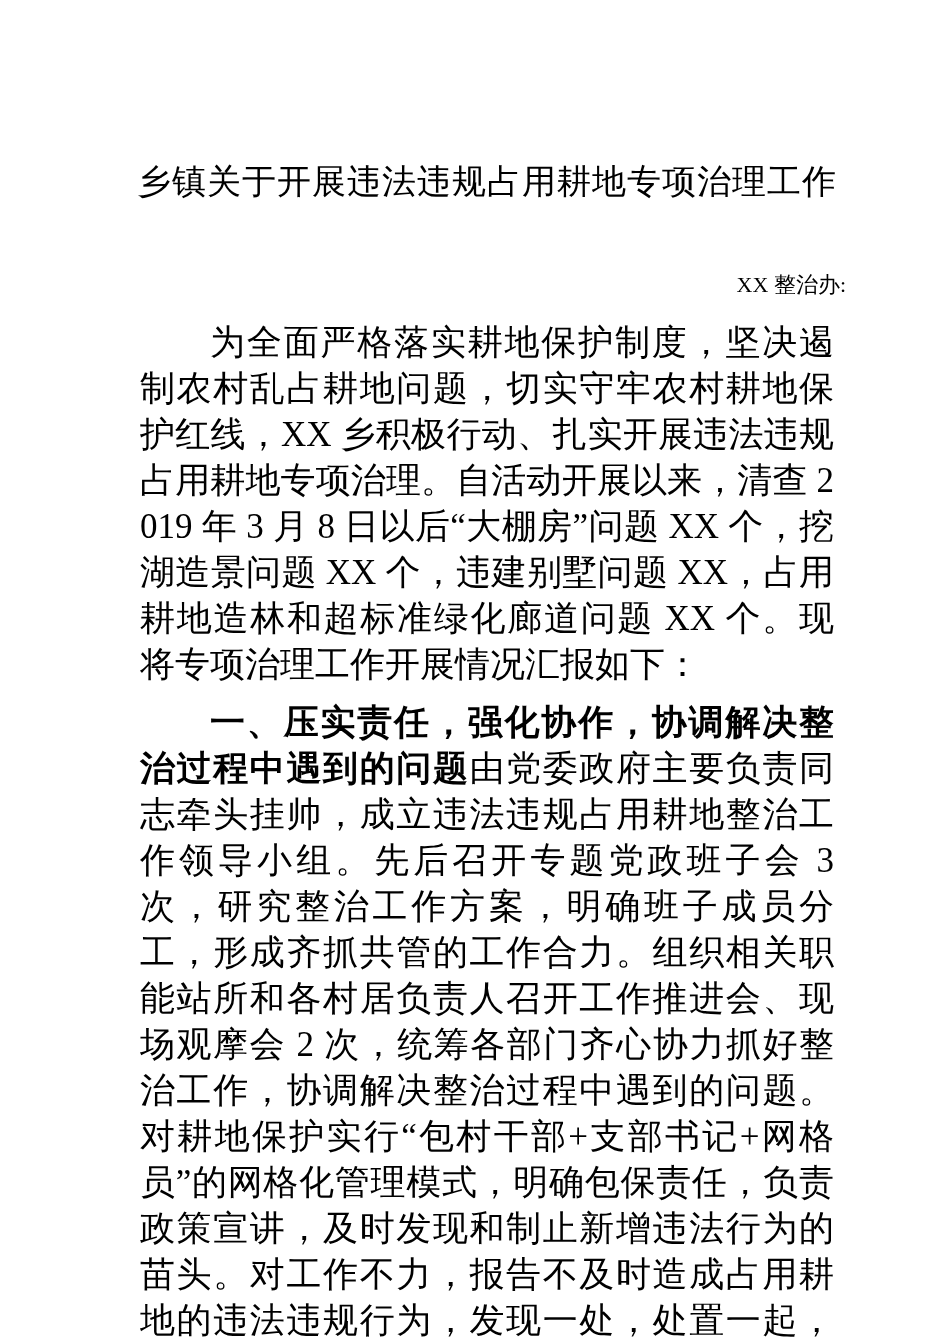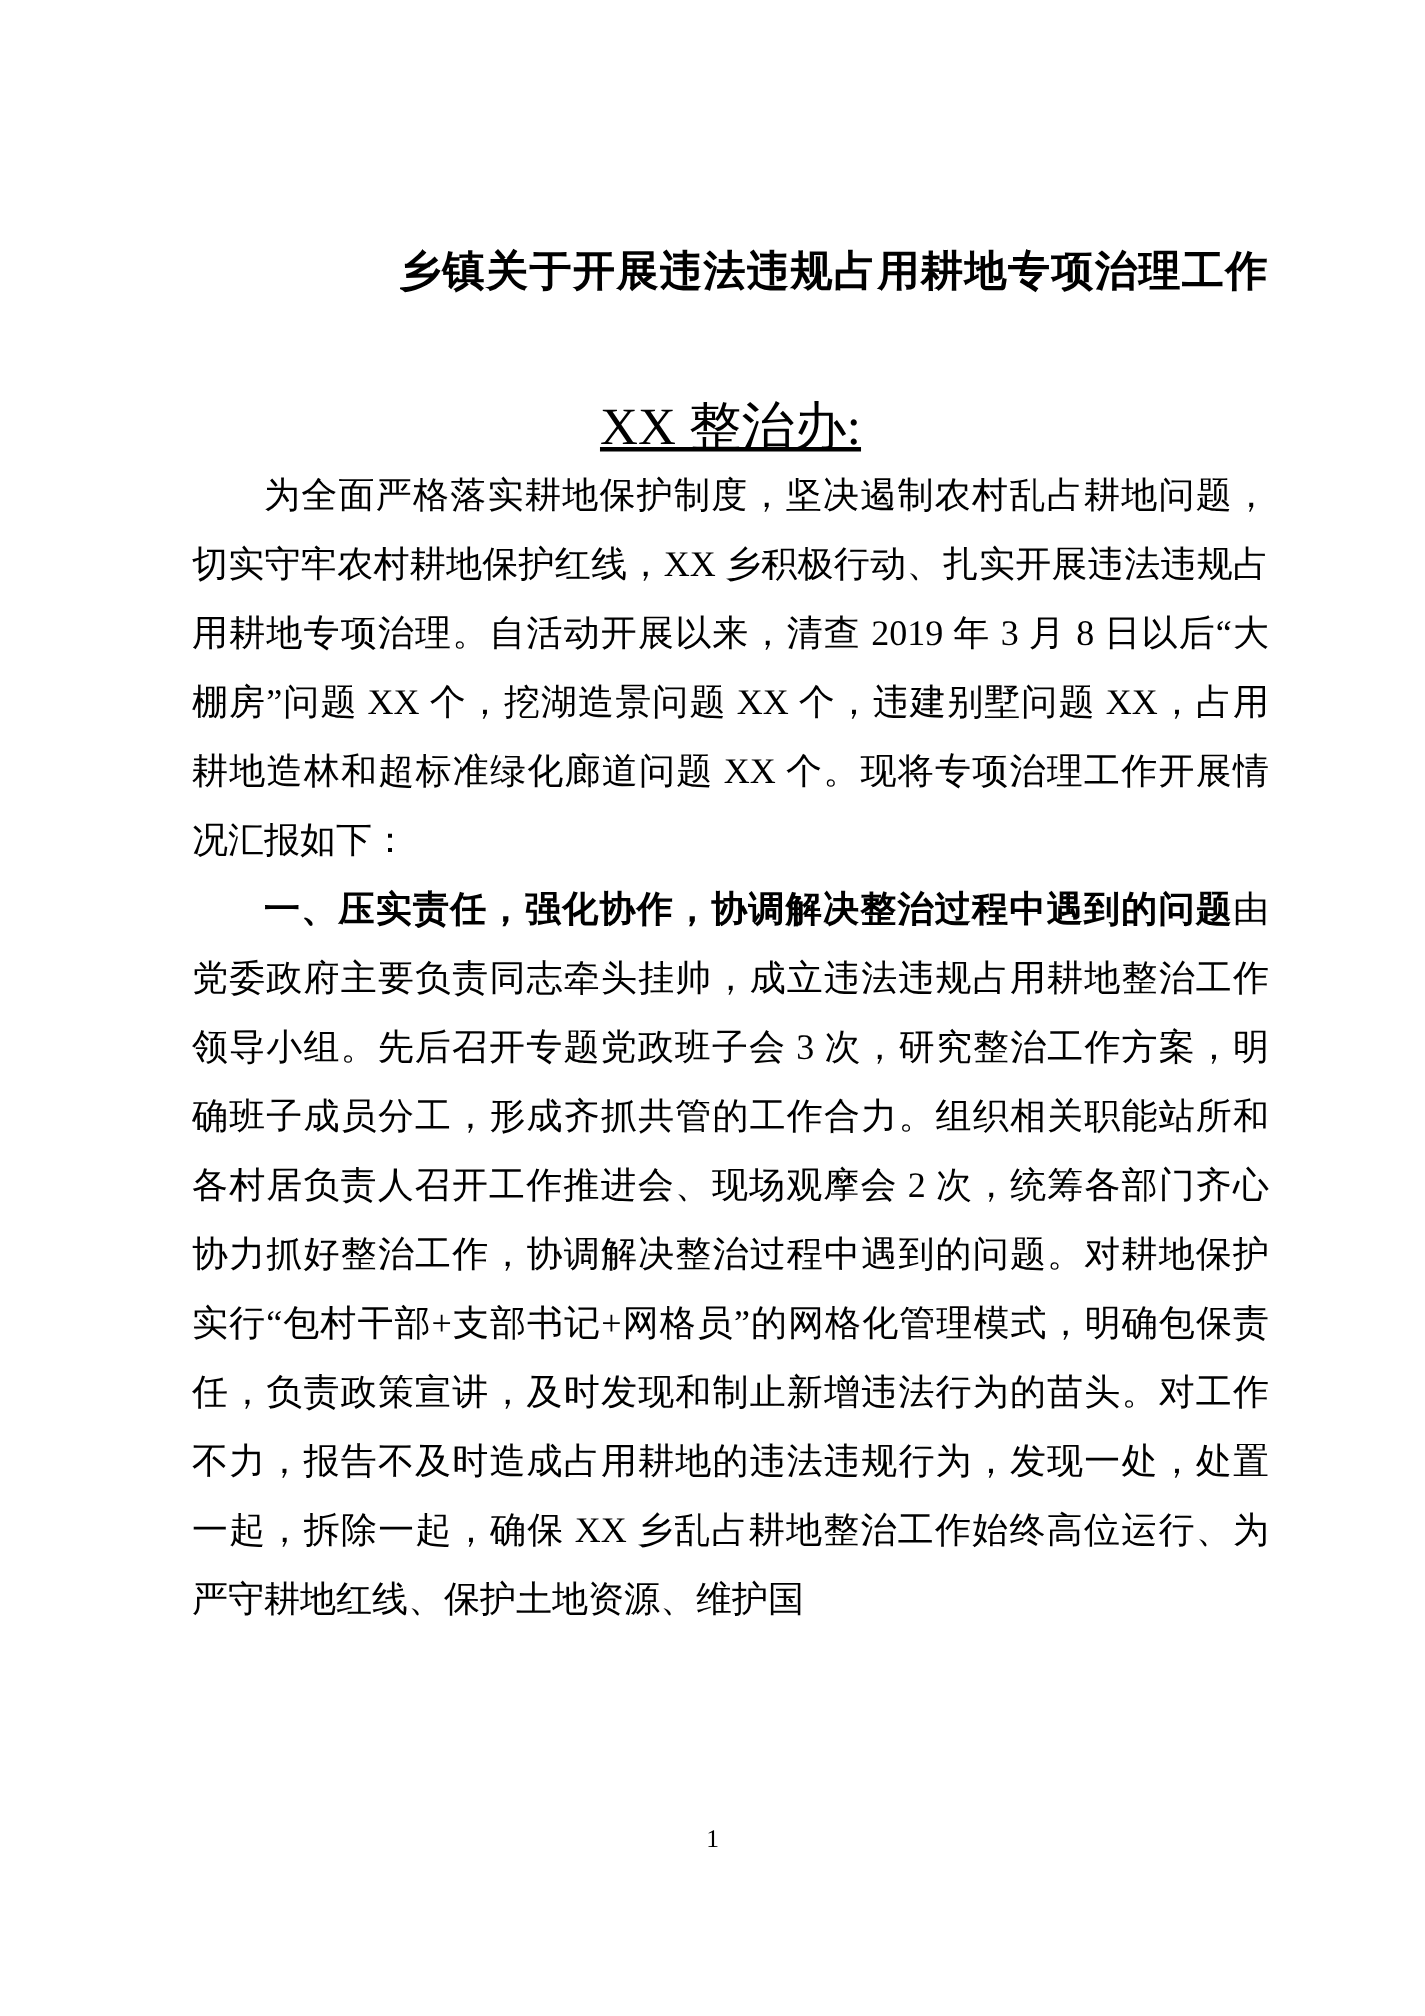--- a/index.html
+++ b/index.html
@@ -17,39 +17,38 @@
   }
   .page {
     box-sizing: border-box;
     width: 950px;
     height: 1344px;
     padding: 158px 104px 0 128px;
     background: #ffffff;
   }
   .doc-title {
     margin: 0;
-    font-size: 28px;
+    font-size: 34px;
     line-height: 48px;
-    font-weight: bold;
-    text-align: right;
+    font-weight: normal;
+    text-align: center;
     letter-spacing: 1px;
   }
   .doc-title .title-line {
     display: block;
   }
   .salutation {
     margin: 56px 0 0 0;
-    font-size: 35px;
+    font-size: 22px;
     line-height: 46px;
-    text-align: center;
-    text-decoration: underline;
+    text-align: right;
   }
   .para {
-    margin: 0;
-    font-size: 24px;
+    margin: 12px;
+    font-size: 35px;
     line-height: 46px;
     text-align: justify;
     text-indent: 2em;
     word-break: break-all;
   }
   .para .section-heading {
     font-weight: bold;
   }
   .page-footer {
     position: absolute;

